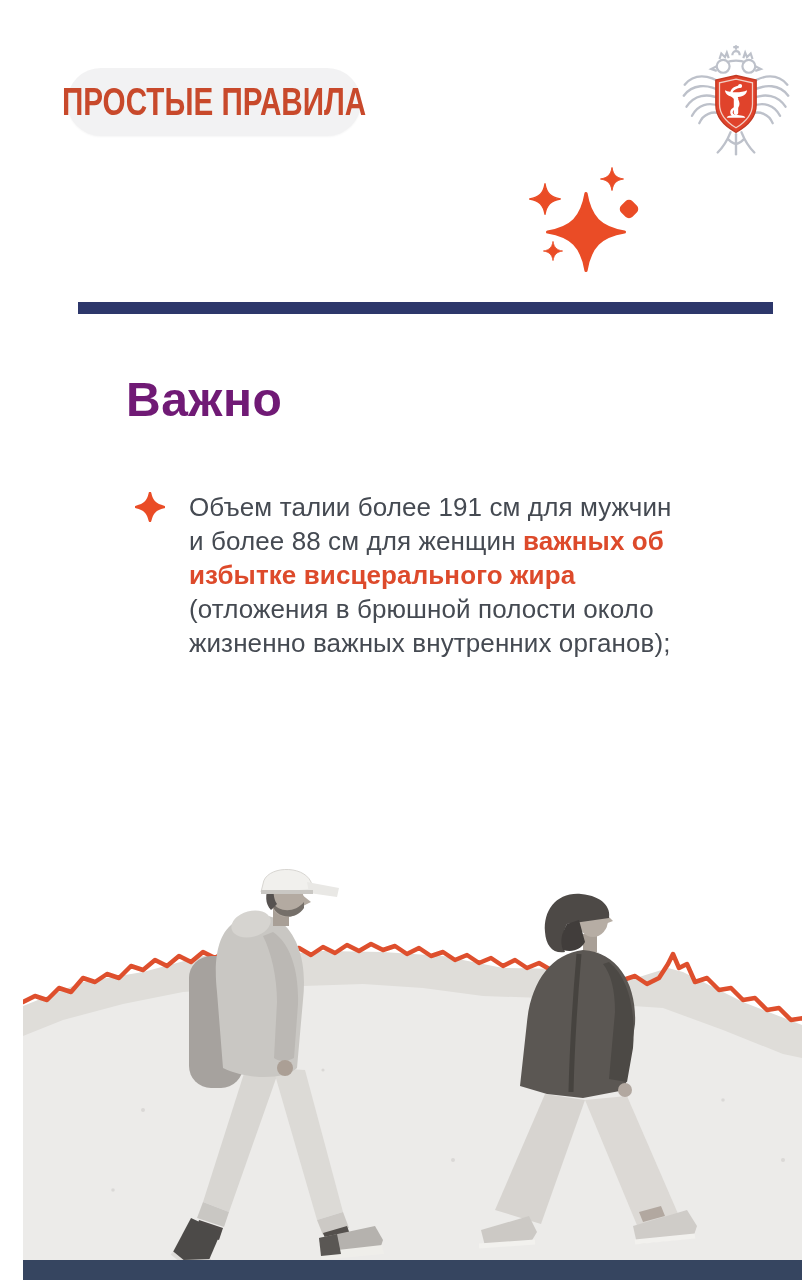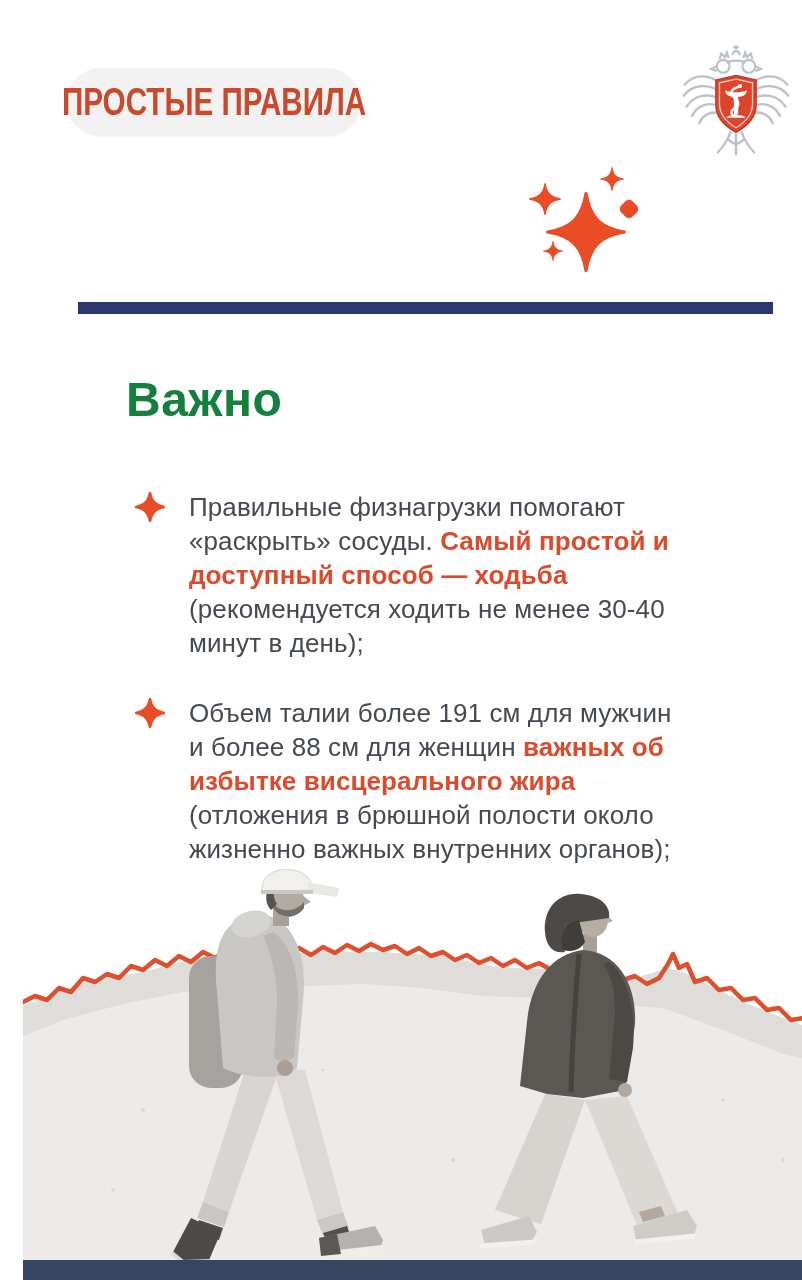--- a/index.html
+++ b/index.html
@@ -23,21 +23,21 @@
   
   .sparkles{position:absolute;left:496px;top:164px;width:132px;height:112px;}
   
   .divider{
     position:absolute;left:55px;top:302px;width:695px;height:12px;
     background:#2d376b;
   }
   
   .heading{
     position:absolute;left:103px;top:372px;
-    font-size:48px;font-weight:bold;color:#15803d;letter-spacing:0.5px;
+    font-size:48px;font-weight:bold;color:#701a75;letter-spacing:0.5px;
   }
   
   .bullets{position:absolute;left:112px;top:490px;width:552px;}
   .bullet{display:flex;gap:24px;margin-bottom:36px;}
   .bullet-marker{flex:0 0 30px;width:30px;height:30px;margin-top:2px;}
   .bullet-text{
     font-size:26px;line-height:34px;color:#454a52;letter-spacing:0.1px;
   }
   .bullet-text .hl{color:#dd4a2b;font-weight:bold;}
   
@@ -111,26 +111,20 @@
       <rect x="-6" y="-6" width="12" height="12" rx="3" transform="translate(110,45) rotate(45)"></rect>
     </g>
   </svg>
 
   <div class="divider"></div>
 
   <div class="heading">Важно</div>
 
   <div class="bullets">
 
-    <div class="bullet">
-      <svg class="bullet-marker" viewBox="0 0 100 100">
-        <path d="M50 4 C56 32 68 44 96 50 C68 56 56 68 50 96 C44 68 32 56 4 50 C32 44 44 32 50 4 Z" fill="#ea4c26" stroke="#ea4c26" stroke-width="9" stroke-linejoin="round"></path>
-      </svg>
-      <div class="bullet-text"><span>Правильные физнагрузки помогают «раскрыть» сосуды. </span><span class="hl">Самый простой и доступный способ — ходьба</span><span> (рекомендуется ходить не менее 30-40 минут в день);</span></div>
-    </div>
 
     <div class="bullet">
       <svg class="bullet-marker" viewBox="0 0 100 100">
         <path d="M50 4 C56 32 68 44 96 50 C68 56 56 68 50 96 C44 68 32 56 4 50 C32 44 44 32 50 4 Z" fill="#ea4c26" stroke="#ea4c26" stroke-width="9" stroke-linejoin="round"></path>
       </svg>
       <div class="bullet-text"><span>Объем талии более 191 см для мужчин и более 88 см для женщин </span><span class="hl">важных об избытке висцерального жира</span><span> (отложения в брюшной полости около жизненно важных внутренних органов);</span></div>
     </div>
 
   </div>
 

